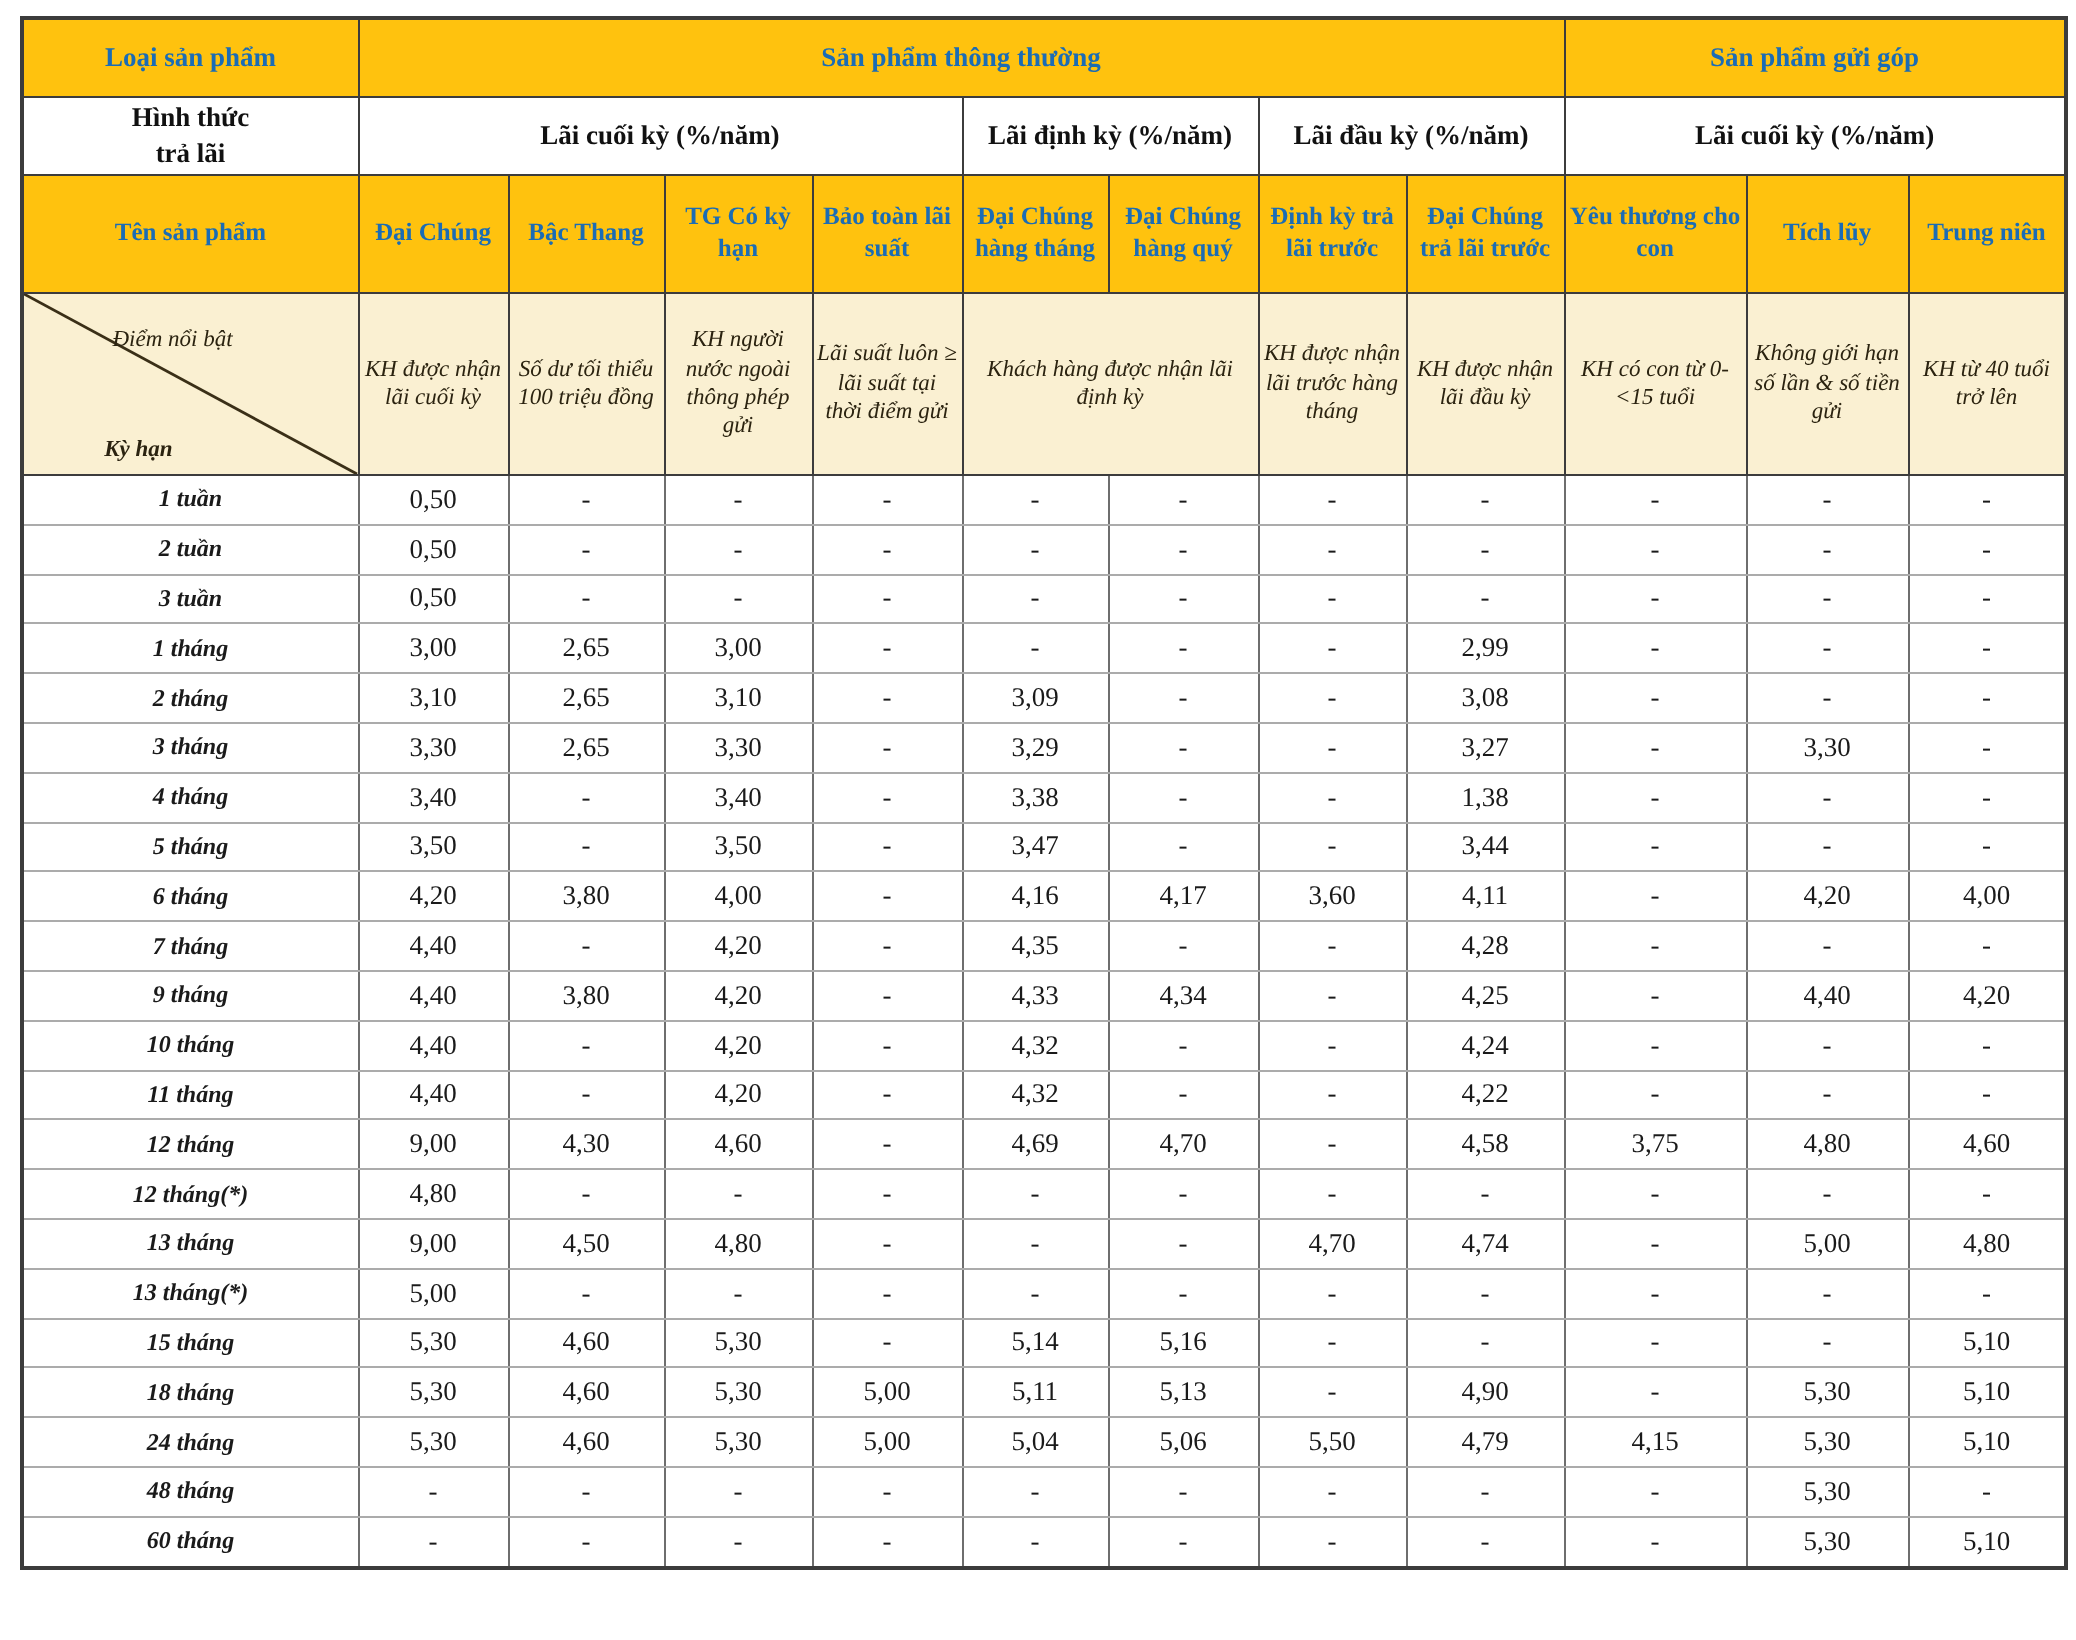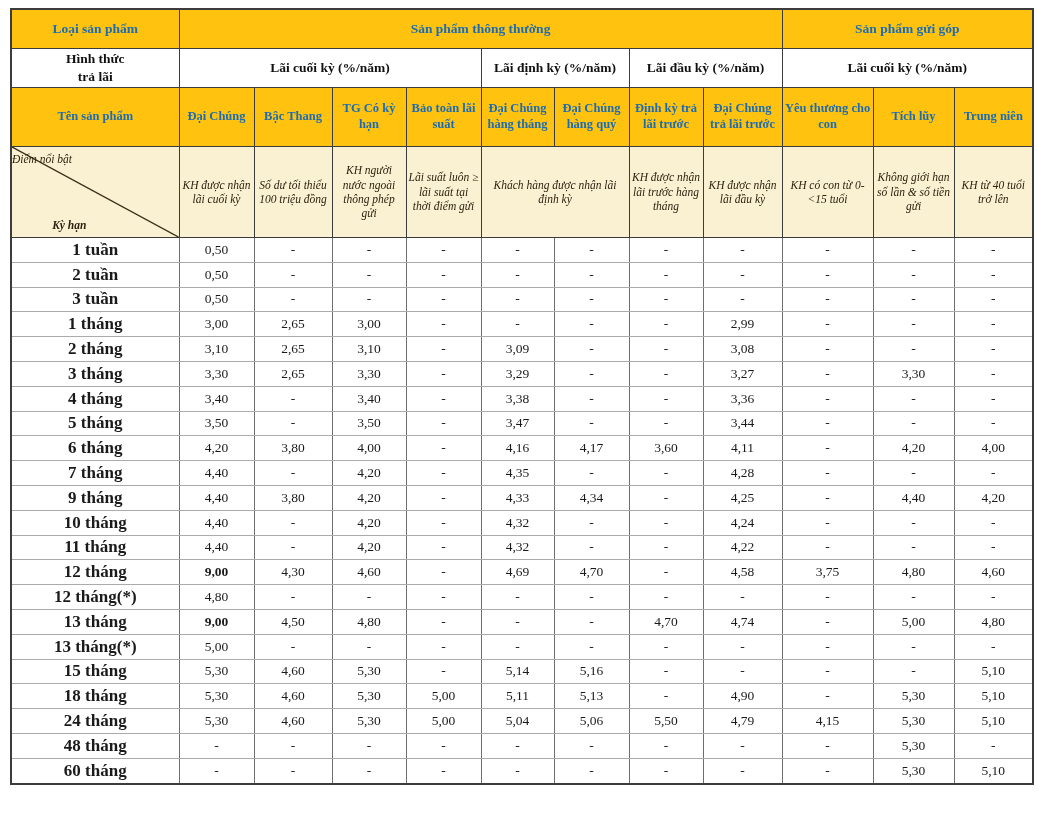--- a/index.html
+++ b/index.html
@@ -27,30 +27,30 @@
     background:#ffffff;color:#111;font-weight:bold;font-size:13.5px;
     border:1px solid #3c3c3c;height:38px;white-space:pre-line;line-height:1.3;
   }
   
   tr.r4 th{
     background:#FAF0D2;color:#2b2310;font-style:italic;font-weight:normal;
     font-size:11.5px;line-height:1.25;border:1px solid #3c3c3c;height:90px;
   }
   th.diag{position:relative;padding:0;}
   th.diag svg{position:absolute;left:0;top:0;width:100%;height:100%;}
-  th.diag .dtop{position:absolute;top:5px;left:0;right:18px;text-align:left;}
+  th.diag .dtop{position:absolute;top:16px;left:0;right:18px;text-align:center;}
   th.diag .dbot{position:absolute;bottom:5px;left:0;right:52px;text-align:center;font-weight:bold;}
   
   tbody td{
     background:#ffffff;color:#1a1a1a;font-size:13.5px;height:23.8px;
     border-left:1px solid #6e6e6e;border-right:1px solid #6e6e6e;
     border-top:1px solid #ababab;border-bottom:1px solid #ababab;
   }
-  tbody td.term{font-weight:bold;font-size:17px;}
-  tbody td.bold{font-weight:bold;}
+  tbody td.term{font-weight:bold;font-size:12px;font-style:italic;}
+  tbody td.bold{font-weight:normal;}
 </style>
 </head>
 <body>
 
 <div class="page">
   <table class="rate">
     <colgroup>
       <col style="width:168px">
         <col style="width:75px">
         <col style="width:78px">
@@ -199,21 +199,21 @@
         </tr>
         <tr>
           <td class="term">4 tháng</td>
           <td>3,40</td>
           <td>-</td>
           <td>3,40</td>
           <td>-</td>
           <td>3,38</td>
           <td>-</td>
           <td>-</td>
-          <td>3,36</td>
+          <td>1,38</td>
           <td>-</td>
           <td>-</td>
           <td>-</td>
         </tr>
         <tr>
           <td class="term">5 tháng</td>
           <td>3,50</td>
           <td>-</td>
           <td>3,50</td>
           <td>-</td>

